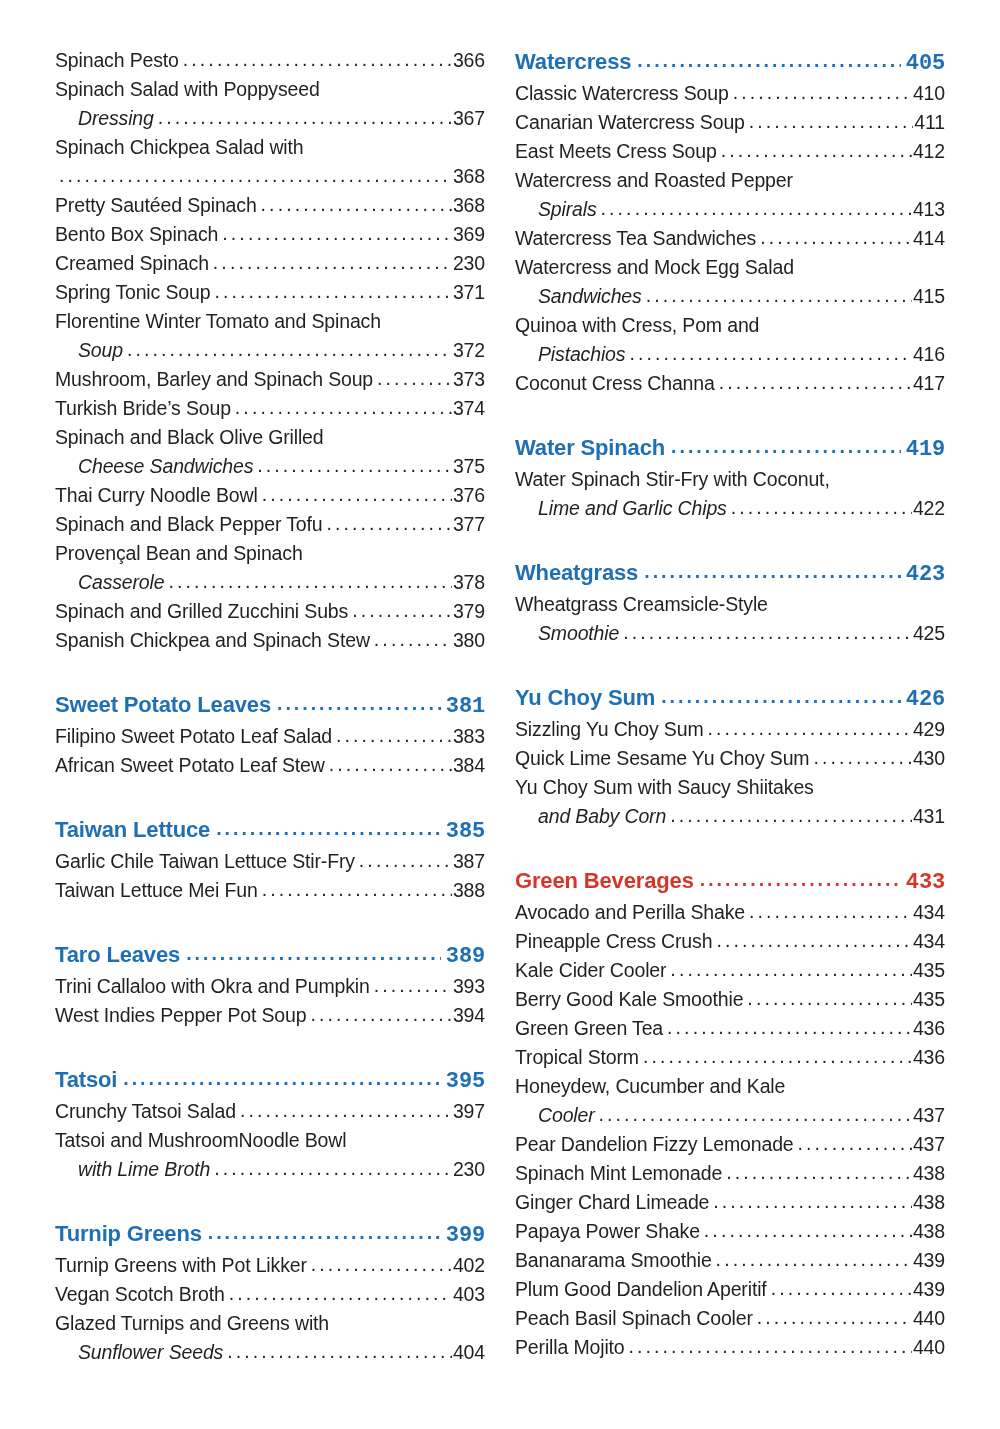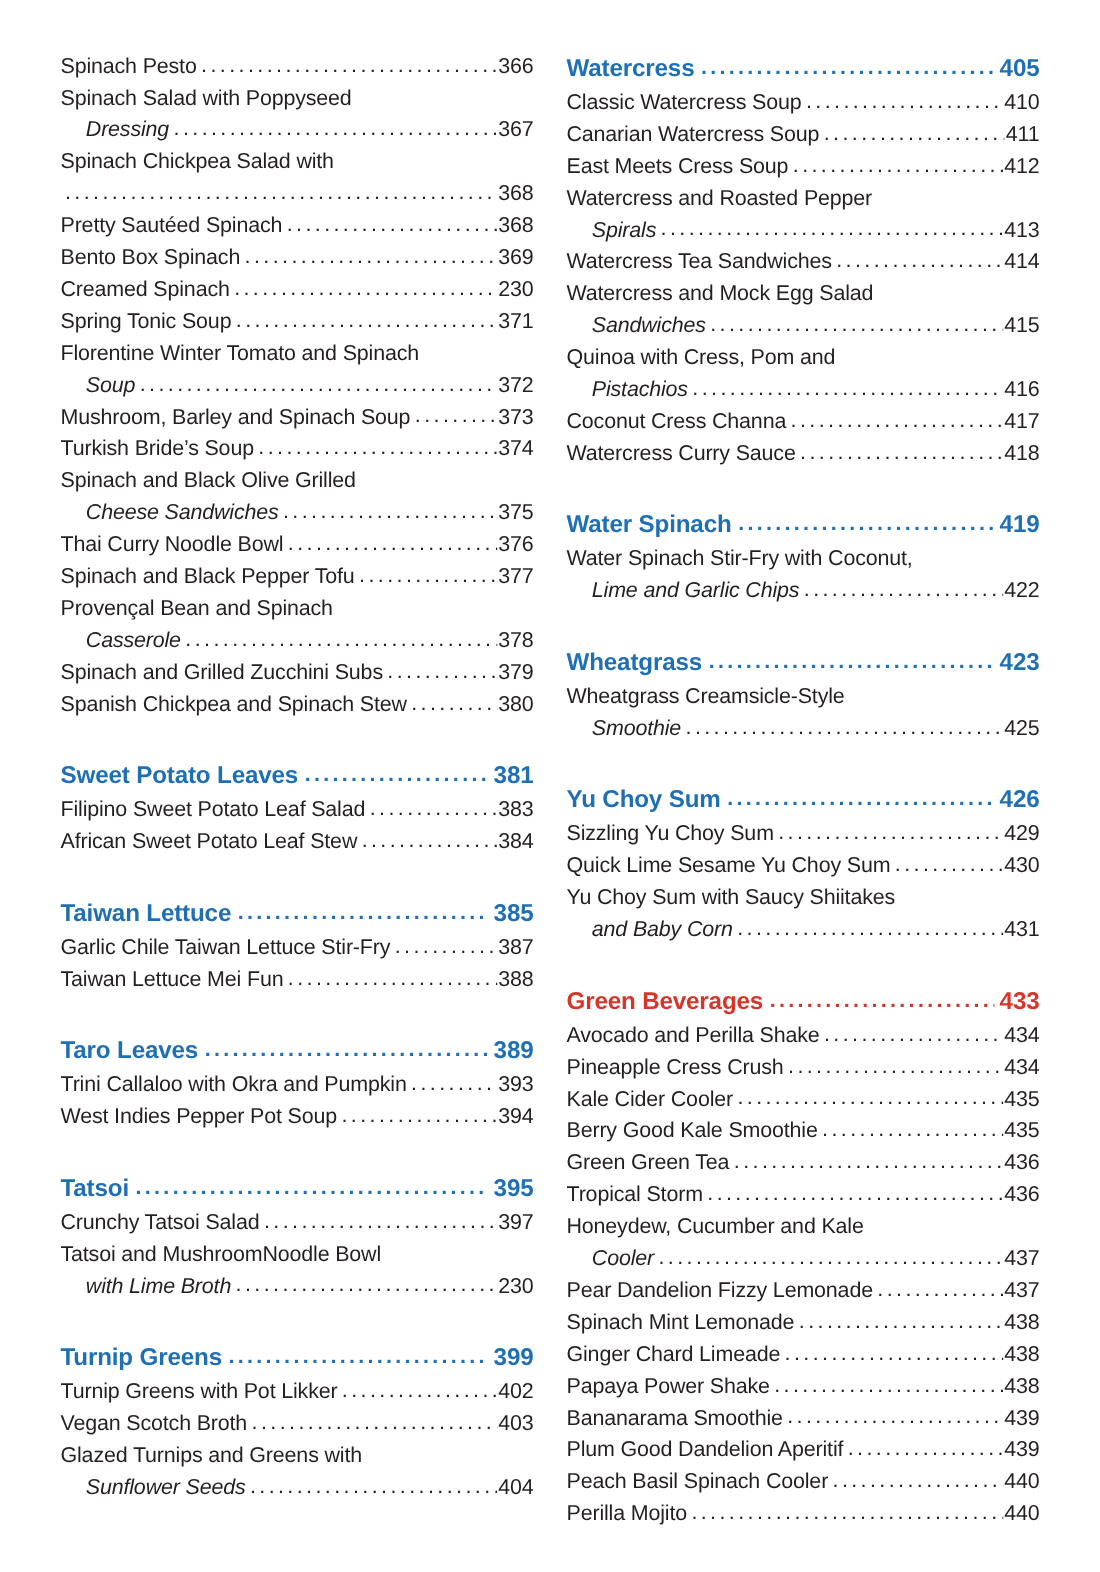--- a/index.html
+++ b/index.html
@@ -91,21 +91,21 @@
   .heading {
     font-size: 22px;
     line-height: 31px;
   }
   .heading .leader {
     letter-spacing: 3.0px;
     font-weight: bold;
     bottom: 2px;
     margin-left: 6px;
   }
-  .heading .pageno { padding-left: 4px; }
+  .heading .pageno { padding-left: 4px; font-family: Liberation Mono, monospace; }
 
   .blue .label, .blue .leader, .blue .pageno { color: #1f6fb5; }
   .red  .label, .red  .leader, .red  .pageno { color: #d8352a; }
 
   
   .entry .label, .entry .leader, .entry .pageno { color: #231f20; }
 
   
   .section:first-child { margin-top: 0; }
 </style>
@@ -357,25 +357,20 @@
           <div class="row entry cont">
             <span class="label">Pistachios</span>
             <span class="leader"></span>
             <span class="pageno">416</span>
           </div>
           <div class="row entry">
             <span class="label">Coconut Cress Channa</span>
             <span class="leader"></span>
             <span class="pageno">417</span>
           </div>
-          <div class="row entry">
-            <span class="label">Watercress Curry Sauce</span>
-            <span class="leader"></span>
-            <span class="pageno">418</span>
-          </div>
         </div>
         <div class="section">
           <div class="row heading blue">
             <span class="label">Water Spinach</span>
             <span class="leader"></span>
             <span class="pageno">419</span>
           </div>
           <div class="row entry nolead">
             <span class="label">Water Spinach Stir-Fry with Coconut,</span>
           </div>

